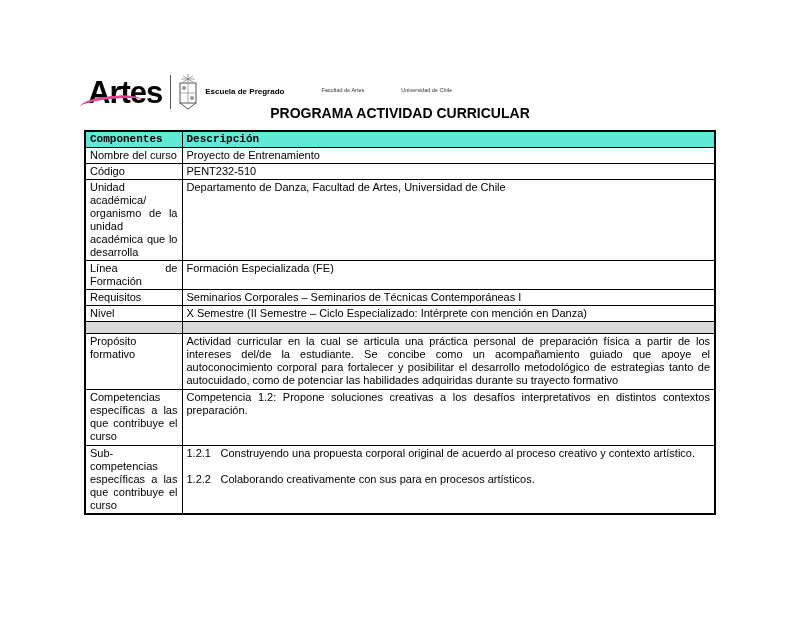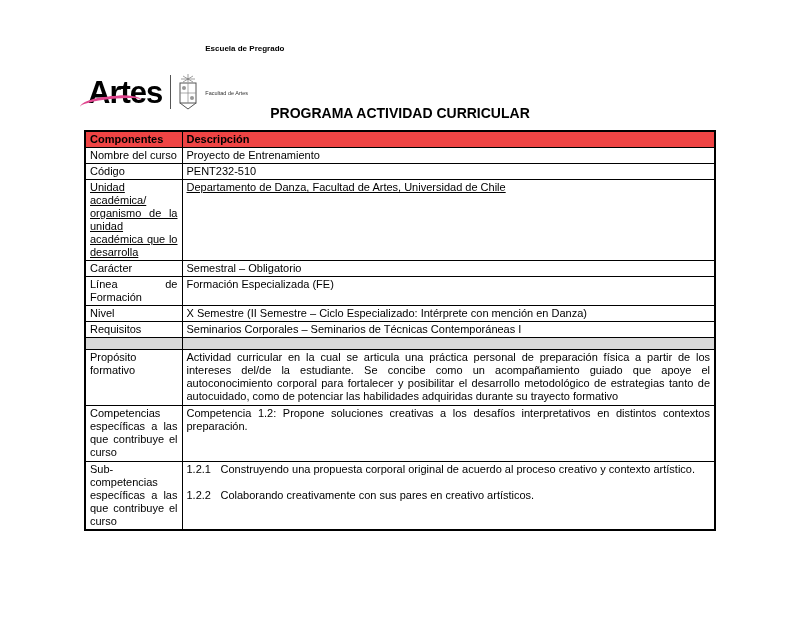--- a/index.html
+++ b/index.html
@@ -10,21 +10,21 @@
   }
   .page{position:absolute;inset:0;border-radius:6px;}
 
   
   .logo{position:absolute;left:88px;top:70px;display:flex;align-items:center;height:44px;}
   .wordmark{position:relative;font-size:31px;font-weight:bold;letter-spacing:-1px;line-height:1;padding-right:6px;}
   .swoosh{position:absolute;left:-8px;top:19px;width:62px;height:12px;
     border-top:3px solid #e0478f;border-radius:50%;transform:rotate(-6deg);}
   .logo-divider{width:1px;height:34px;background:#555;margin:0 6px 0 2px;}
   .crest{width:22px;height:38px;margin-right:6px;display:block;}
-  .org{display:flex;flex-direction:column;justify-content:center;line-height:1.15;gap:37px;}
+  .org{display:flex;flex-direction:row;justify-content:center;line-height:1.15;gap:37px;}
   .org .l1{font-size:8px;font-weight:bold;}
   .org .l2,.org .l3{font-size:5.5px;color:#333;}
 
   
   .doc-title{position:absolute;top:105px;left:0;width:100%;text-align:center;
     font-size:14px;font-weight:bold;letter-spacing:0;}
 
   
   table.curr{
     position:absolute;left:84px;top:130px;width:632px;
@@ -32,23 +32,23 @@
     font-size:11px;line-height:13px;
     border:2px solid #000;
   }
   table.curr td,table.curr th{
     border:1px solid #000;vertical-align:top;
     padding:1px 4px 1px 4px;overflow:hidden;
   }
   col.c1{width:97px;}
   th{text-align:left;font-weight:bold;}
   tr.hdr{height:16px;}
-  tr.hdr th{background:#ef4444;}
+  tr.hdr th{background:#5eead4;font-family:Liberation Mono, monospace;}
   tr.r1{height:14px;}
-  tr.r-unidad{height:66px;text-decoration:underline;}
+  tr.r-unidad{height:66px;}
   tr.r2{height:28px;}
   tr.sep{height:12px;}
   tr.sep td{background:#d9d9d9;}
   tr.r-prop{height:56px;}
   tr.r-comp{height:56px;}
   tr.r-sub{height:68px;}
   td.lbl-j{text-align:justify;}
   td.val-j{text-align:justify;}
   .sub-item{display:flex;margin:0 0 13px 0;}
   .sub-item:last-child{margin-bottom:0;}
@@ -110,39 +110,35 @@
     <tr class="r1">
       <td>Código</td>
       <td>PENT232-510</td>
     </tr>
 
     <tr class="r-unidad">
       <td class="lbl-j">Unidad académica/ organismo de la unidad académica que lo desarrolla</td>
       <td>Departamento de Danza, Facultad de Artes, Universidad de Chile</td>
     </tr>
 
-    <tr class="r1">
-      <td>Carácter</td>
-      <td>Semestral – Obligatorio</td>
-    </tr>
 
 
     <tr class="r2">
       <td class="lbl-j">Línea de Formación</td>
       <td>Formación Especializada (FE)</td>
     </tr>
 
     <tr class="r1">
-      <td>Nivel</td>
-      <td>X Semestre (II Semestre – Ciclo Especializado: Intérprete con mención en Danza)</td>
+      <td>Requisitos</td>
+      <td>Seminarios Corporales – Seminarios de Técnicas Contemporáneas I</td>
     </tr>
 
     <tr class="r1">
-      <td>Requisitos</td>
-      <td>Seminarios Corporales – Seminarios de Técnicas Contemporáneas I</td>
+      <td>Nivel</td>
+      <td>X Semestre (II Semestre – Ciclo Especializado: Intérprete con mención en Danza)</td>
     </tr>
 
     <tr class="sep">
       <td></td>
       <td></td>
     </tr>
 
     <tr class="r-prop">
       <td>Propósito formativo</td>
       <td class="val-j">Actividad curricular en la cual se articula una práctica personal de preparación física a partir de los intereses del/de la estudiante. Se concibe como un acompañamiento guiado que apoye el autoconocimiento corporal para fortalecer y posibilitar el desarrollo metodológico de estrategias tanto de autocuidado, como de potenciar las habilidades adquiridas durante su trayecto formativo</td>
@@ -155,20 +151,20 @@
 
     <tr class="r-sub">
       <td class="lbl-j">Sub-competencias específicas a las que contribuye el curso</td>
       <td>
         <div class="sub-item">
           <span class="sub-num">1.2.1</span>
           <span class="sub-text">Construyendo una propuesta corporal original de acuerdo al proceso creativo y contexto artístico.</span>
         </div>
         <div class="sub-item">
           <span class="sub-num">1.2.2</span>
-          <span class="sub-text">Colaborando creativamente con sus pares en creativo artísticos.</span>
+          <span class="sub-text">Colaborando creativamente con sus para en procesos artísticos.</span>
         </div>
       </td>
     </tr>
 
   </tbody>
     </table>
 </div>
 
 </body></html>

